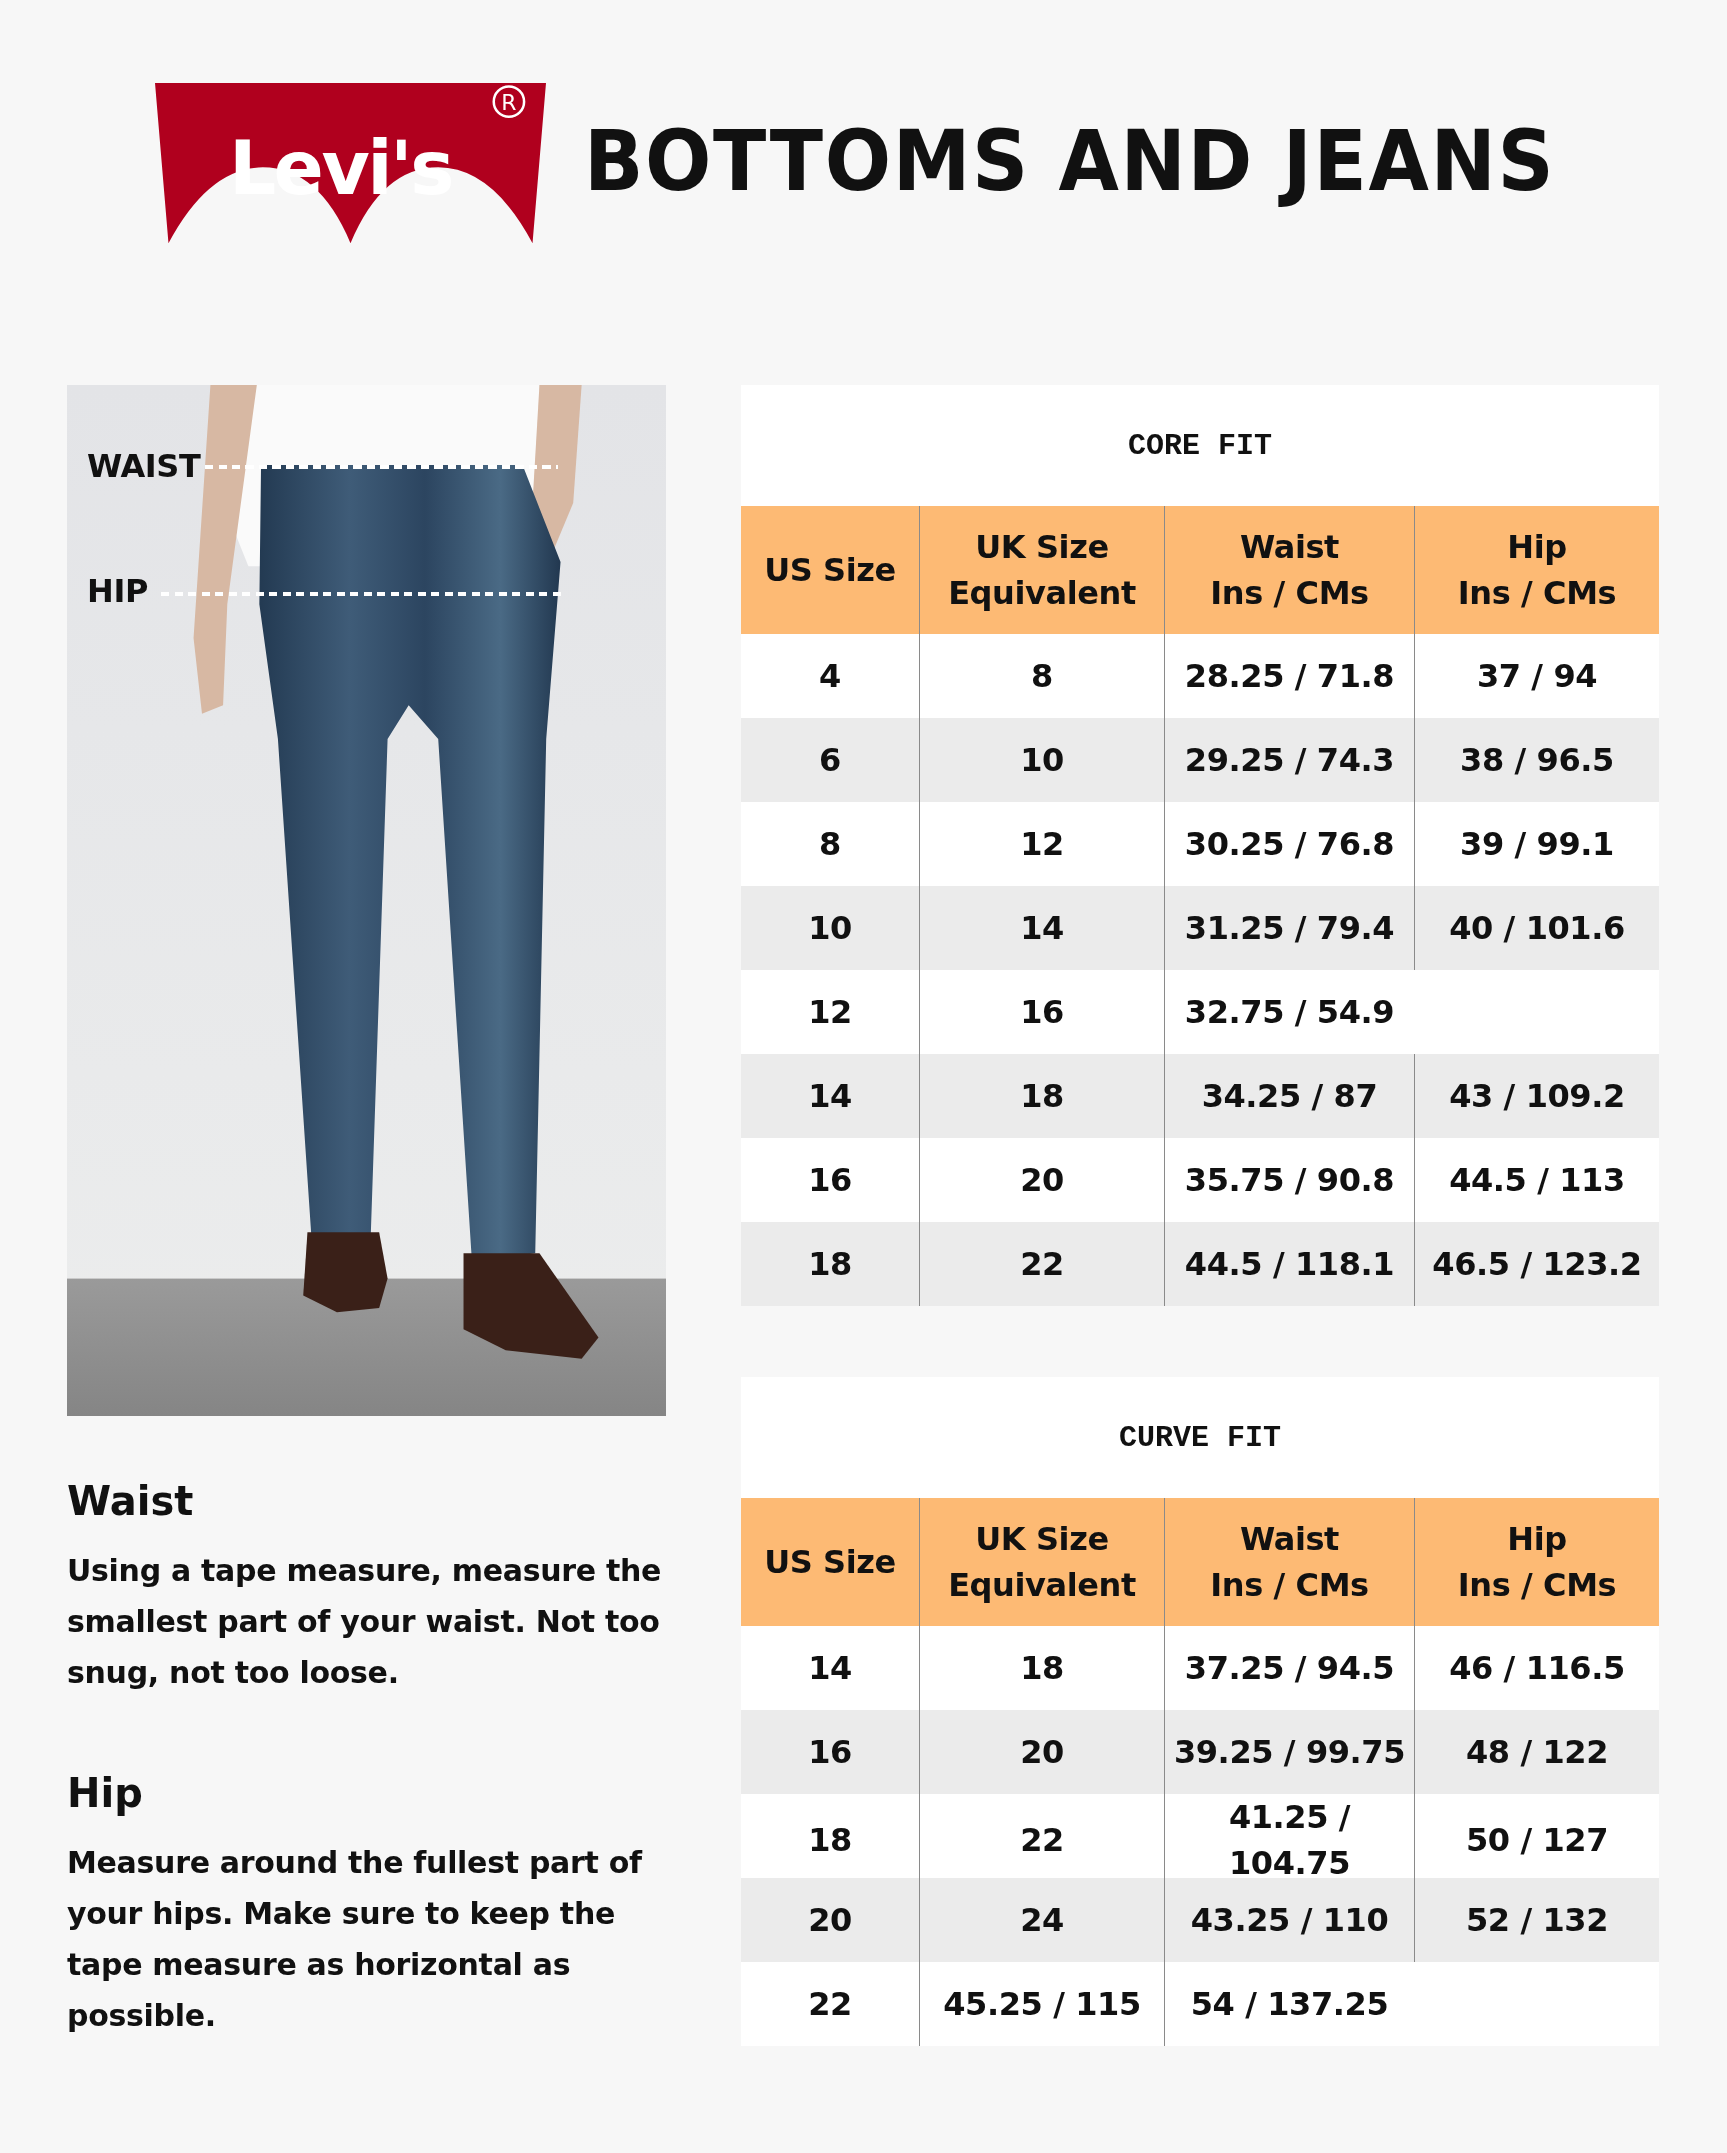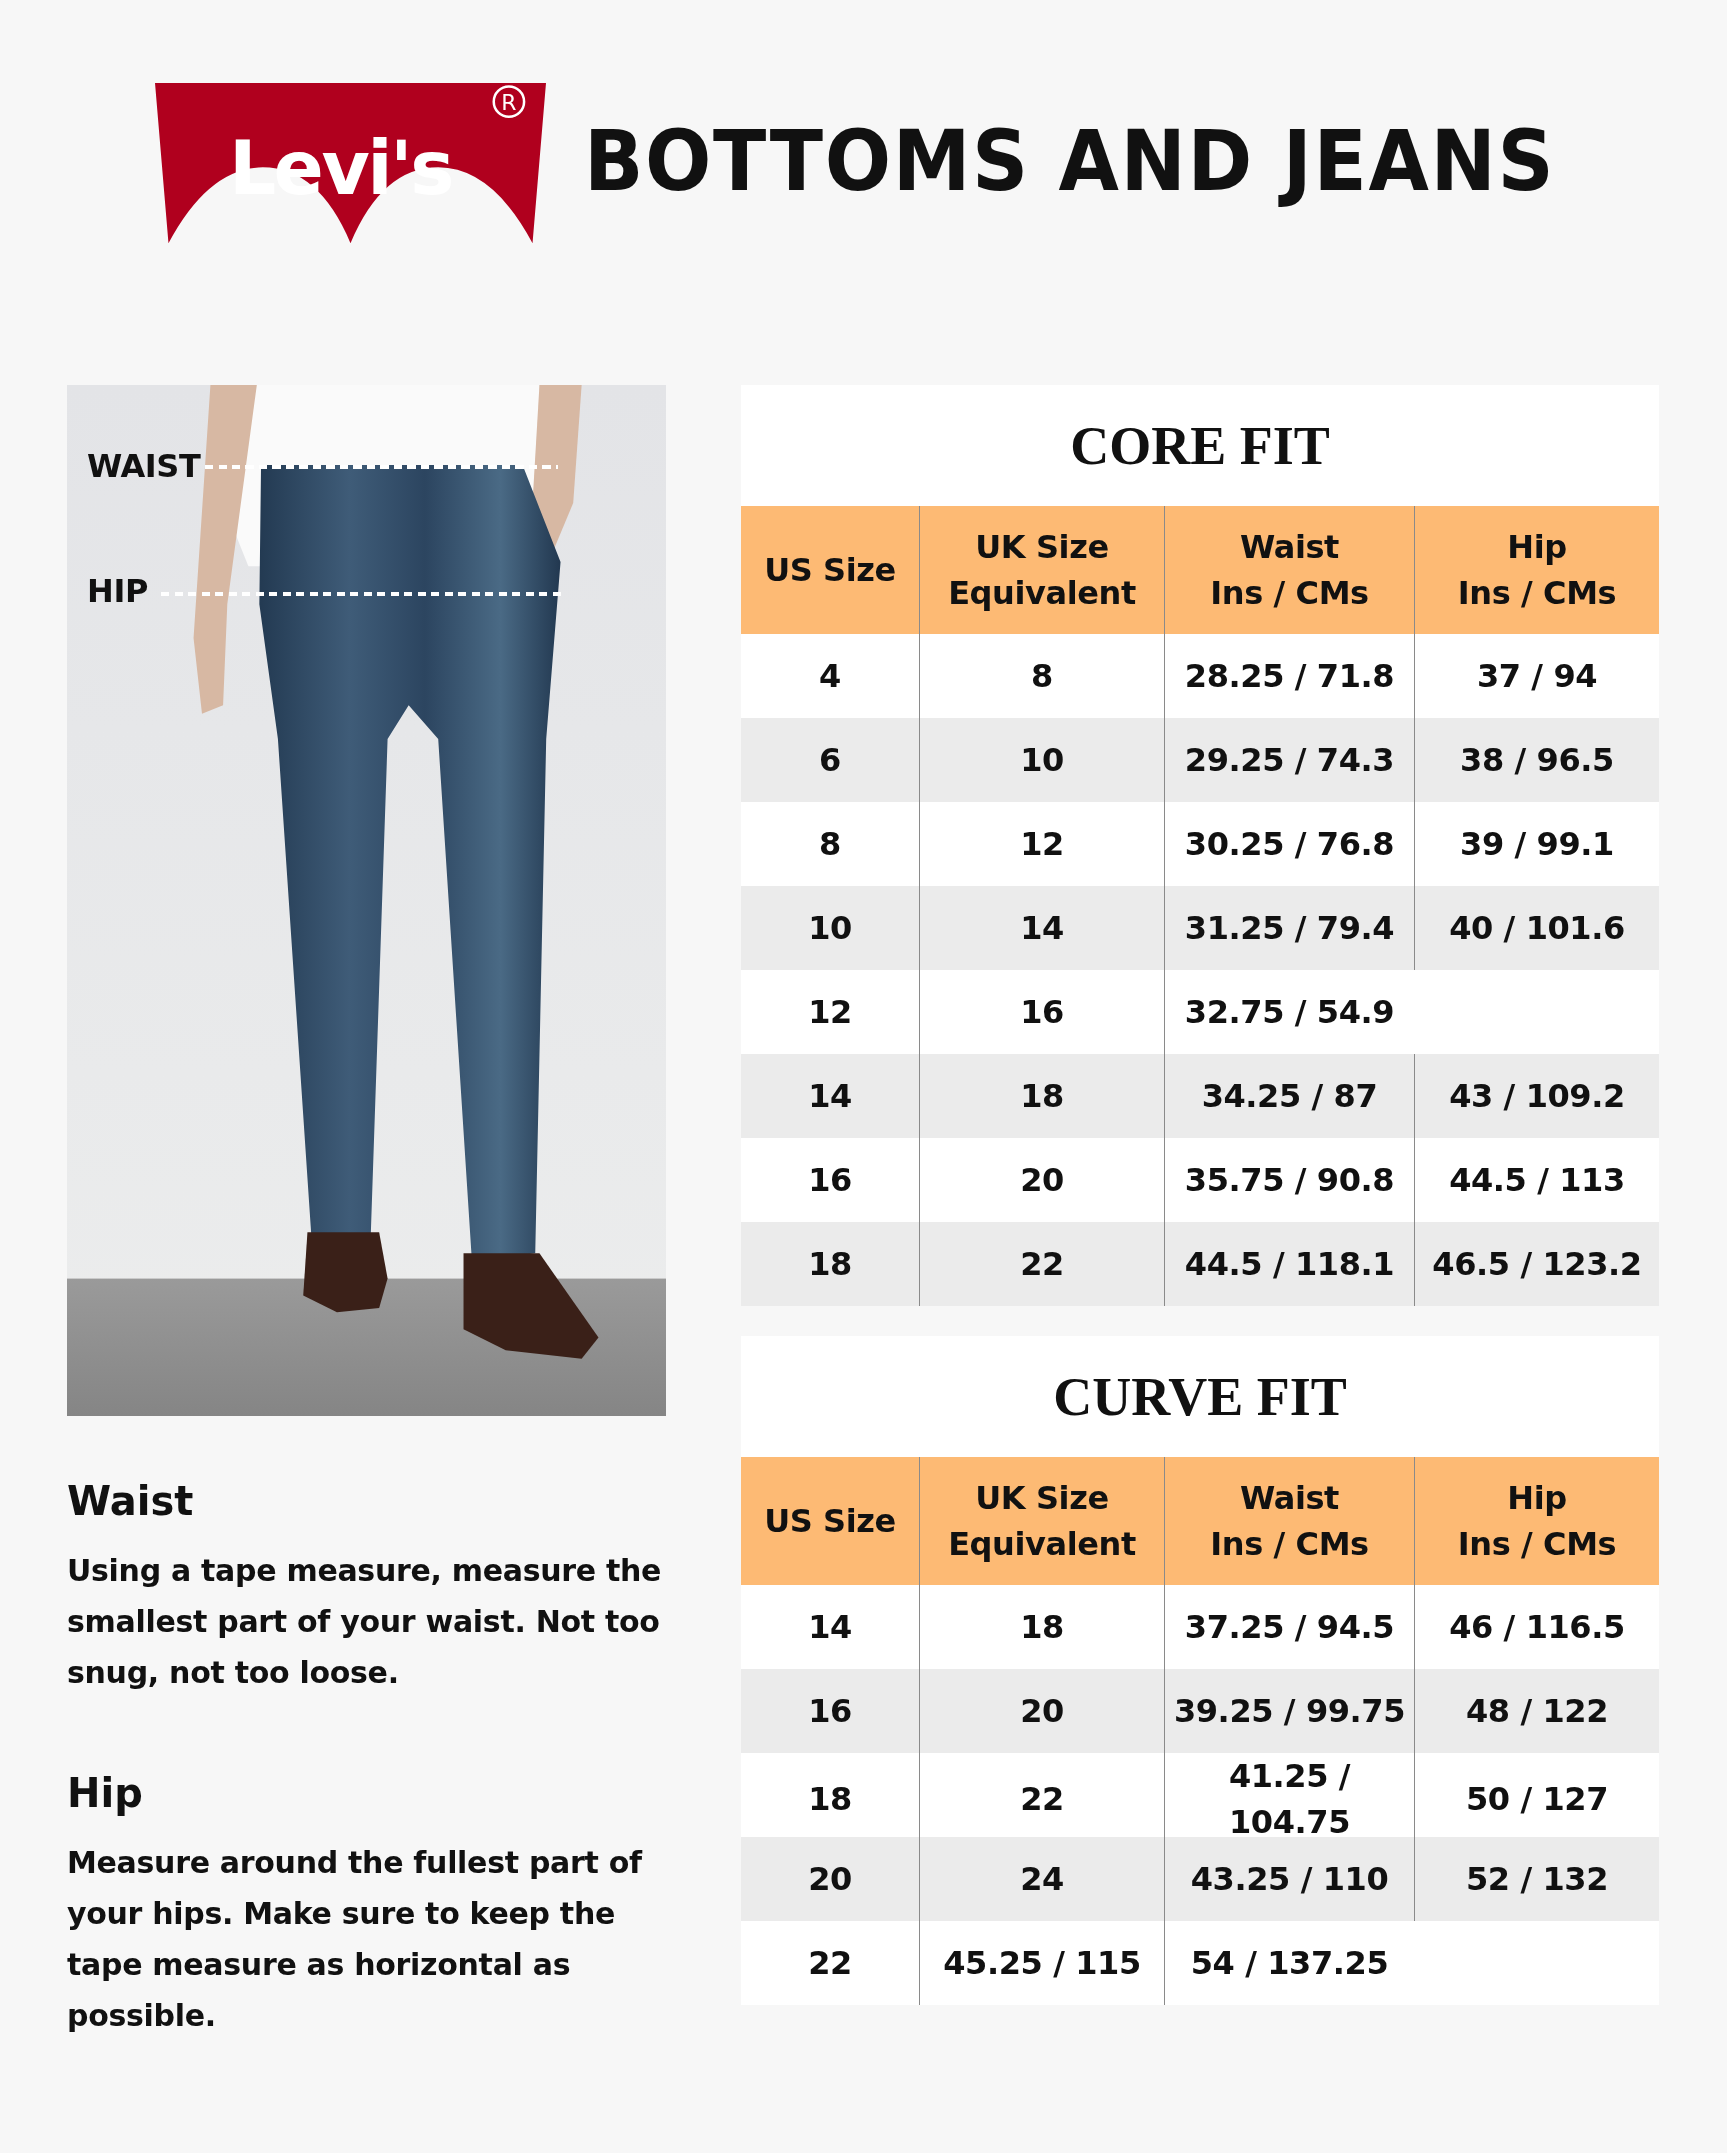--- a/index.html
+++ b/index.html
@@ -33,37 +33,37 @@
 
   .guide { position: absolute; left: 67px; width: 607px; }
   .guide h2 { font-size: 40px; font-weight: 700; line-height: 49px; font-family: "DejaVu Sans", sans-serif; }
   .guide p { font-size: 30px; font-weight: 700; line-height: 51px; margin-top: 19px; font-family: "DejaVu Sans", sans-serif; letter-spacing: -0.3px; }
   .guide.waist { top: 1477px; }
   .guide.hip { top: 1769px; }
 
   .size-table { position: absolute; left: 741px; width: 918px; background: #fff; }
   .size-table .title {
     height: 121px; display: flex; align-items: center; justify-content: center;
-    font-size: 54px; font-weight: 700; font-family: Liberation Serif, serif; color: #111;
+    font-size: 30px; font-weight: 700; font-family: Liberation Mono, monospace; color: #111;
   }
   .row { display: grid; grid-template-columns: 178px 245px 250px 245px; }
   .row.head { height: 128px; background: #fdba74; }
   .row.body { height: 84px; }
   .row.body.alt { background: #ebebeb; }
   .row.body.plain { background: #fff; }
   .cell {
     display: flex; align-items: center; justify-content: center; text-align: center;
     border-left: 0.8px solid #8a8a8a;
     font-size: 32px; font-weight: 700; line-height: 46px; color: #111;
     font-family: "DejaVu Sans", sans-serif; white-space: pre-line; letter-spacing: -0.4px;
   }
   .cell:first-child { border-left: none; }
   .row.head .cell { font-size: 32px; }
   .core { top: 385px; }
-  .curve { top: 1336px; }
+  .curve { top: 1377px; }
 </style>
 </head>
 <body>
 
 <div class="logo">
   <svg viewBox="0 0 464 192">
     <path d="M0 0 H464 L448 190 Q400 100 336 100 Q270 100 232 190 Q194 100 128 100 Q64 100 16 190 Z" fill="#B0001E"></path>
     <text x="220" y="132" text-anchor="middle" fill="#fff" font-family="DejaVu Sans, sans-serif" font-weight="700" font-size="88" letter-spacing="-3">Levi's</text>
     <circle cx="420" cy="22" r="18" fill="none" stroke="#fff" stroke-width="3"></circle>
     <text x="420" y="32" text-anchor="middle" fill="#fff" font-family="DejaVu Sans, sans-serif" font-size="26">R</text>

